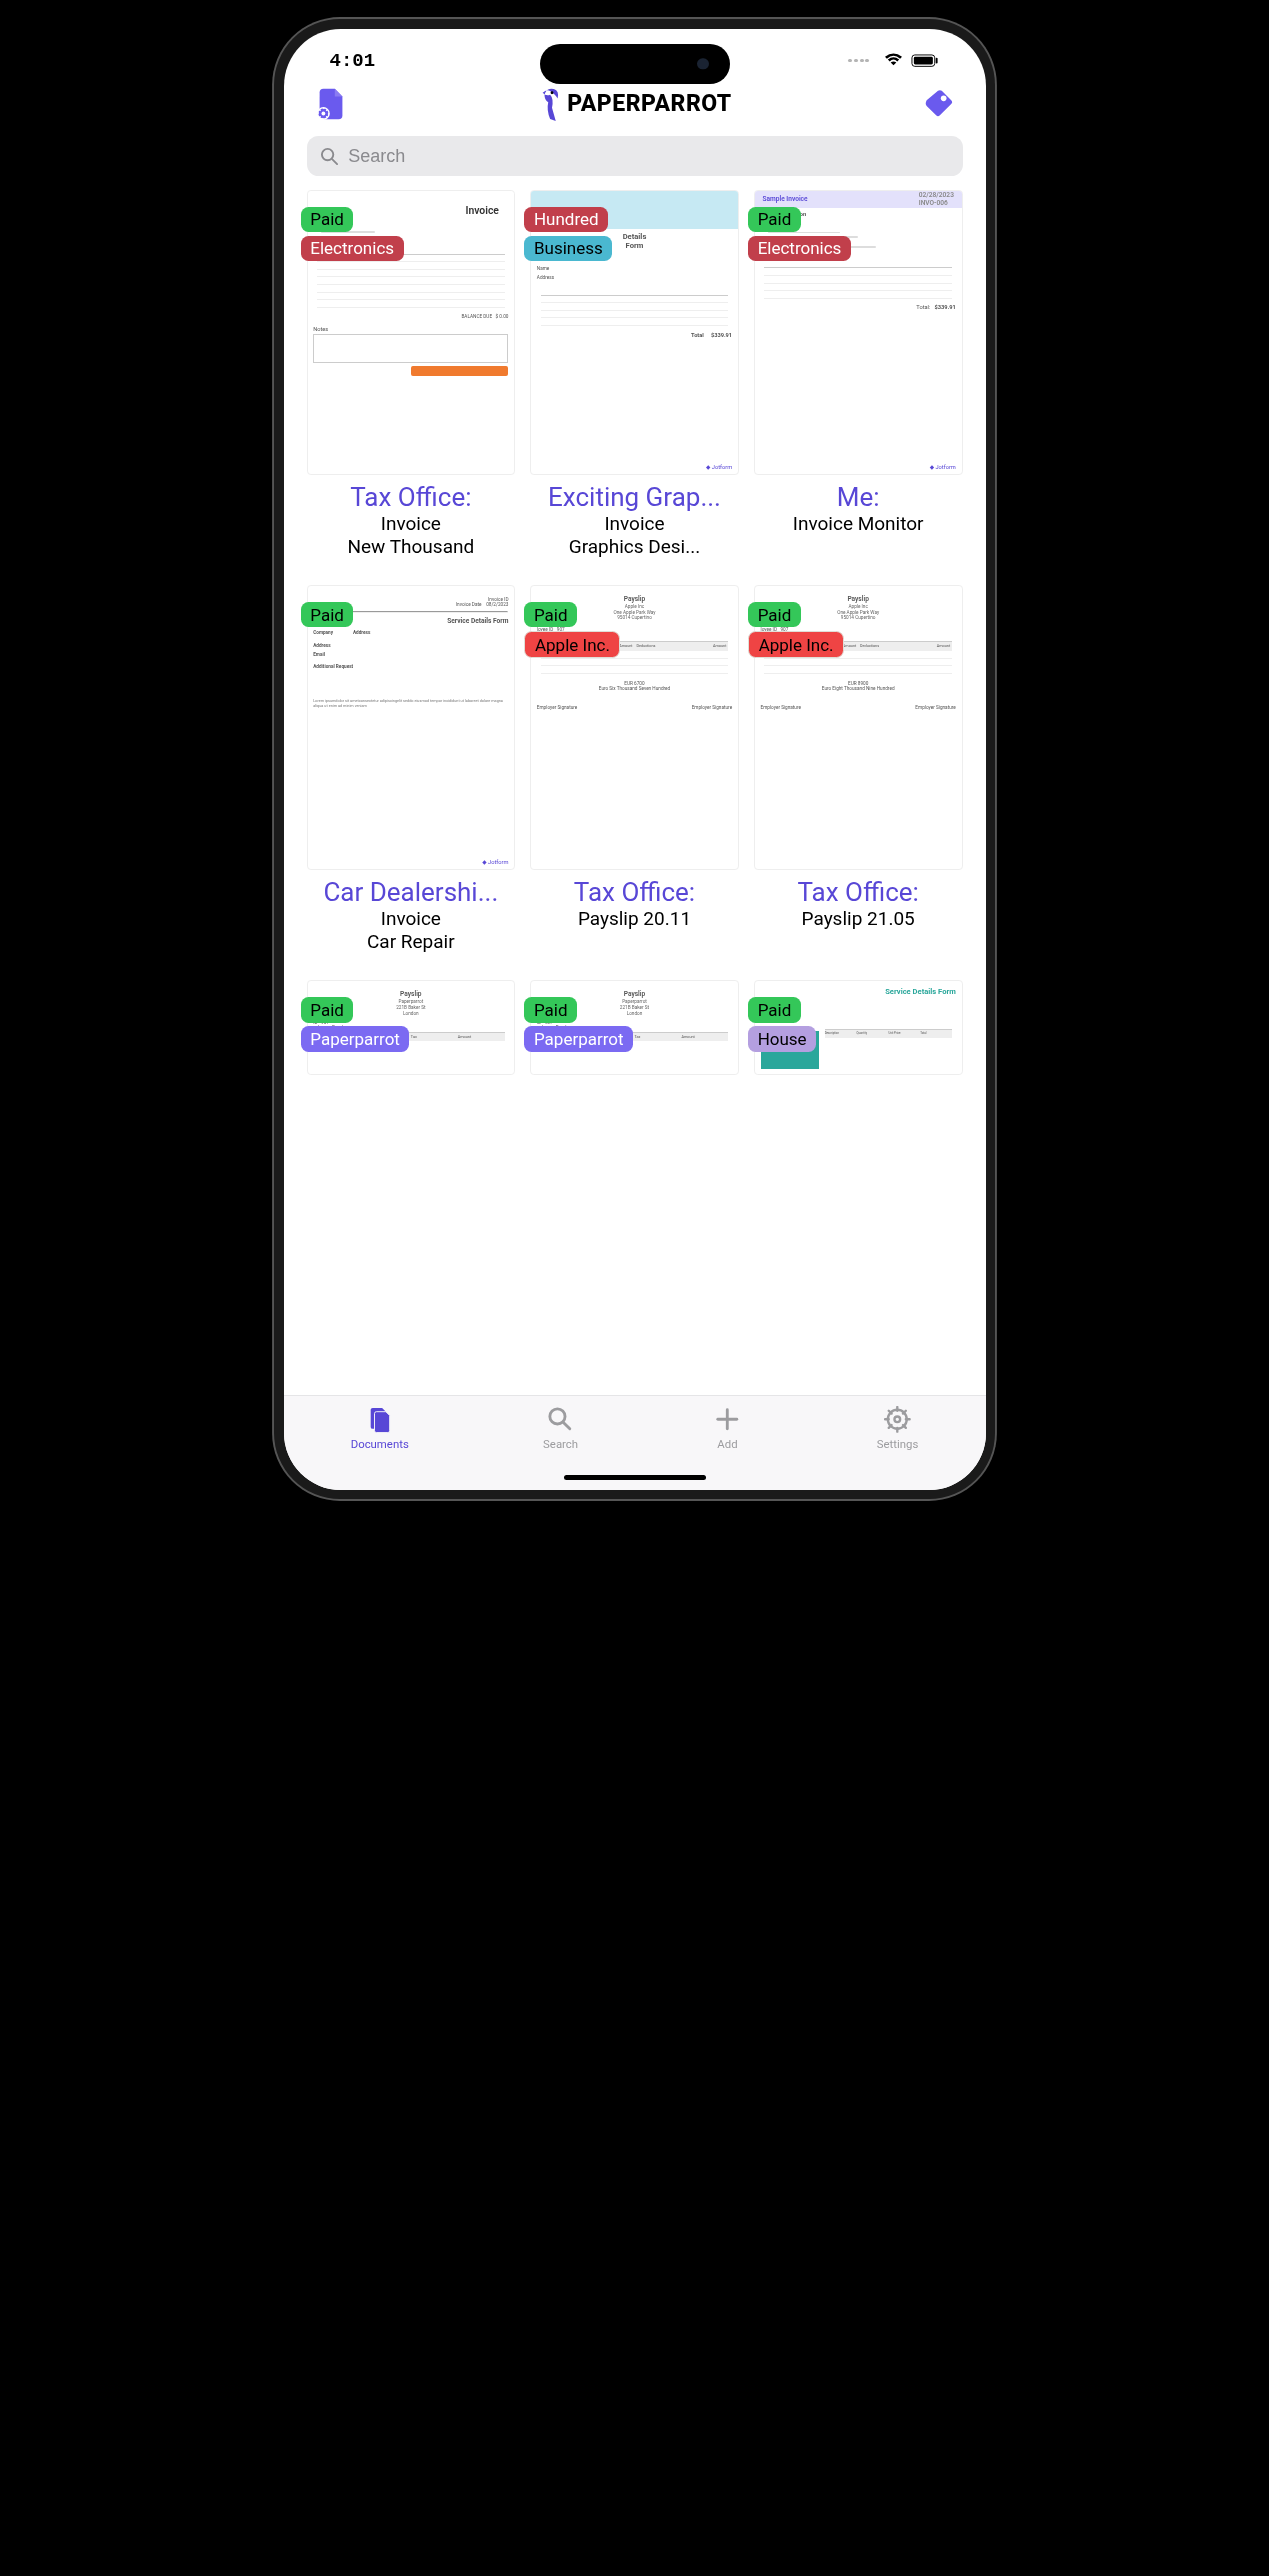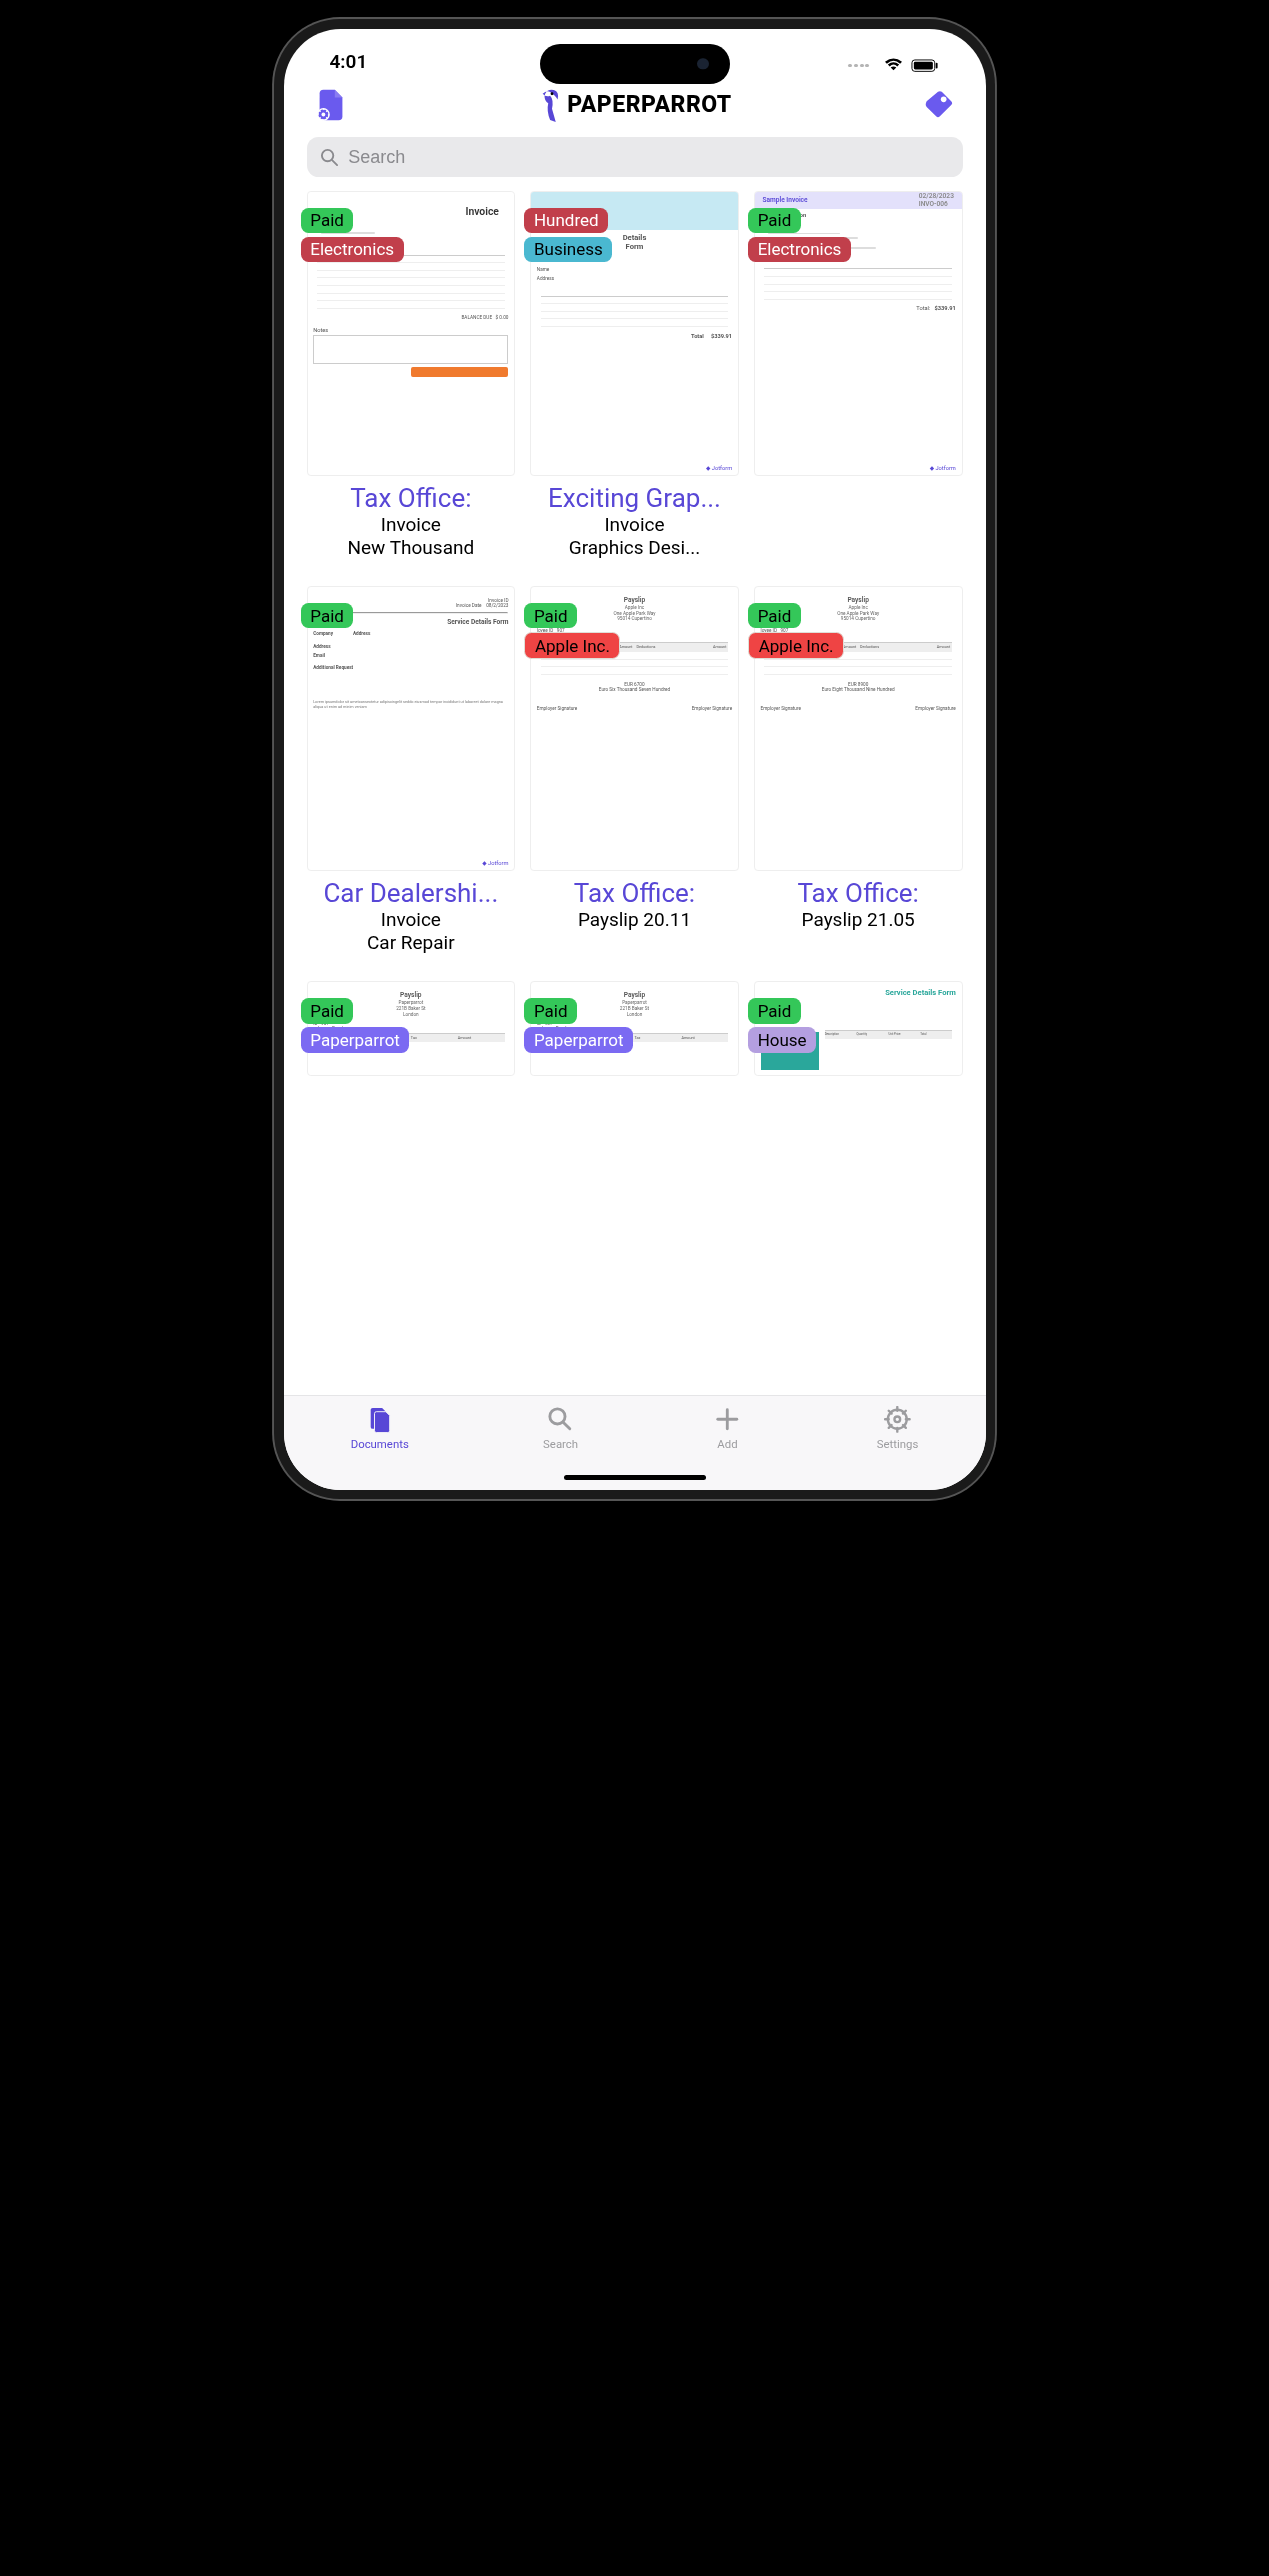--- a/index.html
+++ b/index.html
@@ -45,24 +45,25 @@
       top: 50%;
       transform: translateY(-50%);
       width: 11.4px;
       height: 11.4px;
       background: #1a2332;
       border-radius: 50%;
     }
     .status-bar {
       display: flex;
       justify-content: space-between;
-      align-items: flex-end;
+      align-items: center;
       padding: 21px 46px 7.6px;
       font-weight: 600;
       font-size: 19px;
+      font-family: Liberation Mono, monospace;
     }
     .status-icons {
       display: flex;
       gap: 7.6px;
       align-items: center;
     }
     .status-dots {
       display: flex;
       gap: 1.9px;
       margin-right: 7.6px;
@@ -377,20 +378,25 @@
               <div class="thumb-row"></div>
               <div class="thumb-row"></div>
               <div class="thumb-row"></div>
               <div class="thumb-row"></div>
             </div>
           <div style="text-align:right;font-size:5.7px;margin-top:5.7px;">Total: &nbsp; <b>$339.91</b></div>
           <div class="thumb-footer">◆ Jotform</div>
         </div>
         <span class="badge badge-status badge-green">Paid</span>
         <span class="badge badge-tag badge-redtag">Electronics</span>
+        <div class="doc-labels">
+          <div class="doc-correspondent">Me:</div>
+          <div class="doc-type">Invoice Monitor</div>
+          <div class="doc-title"></div>
+        </div>
       </div>
 
       <div class="doc-card">
         <div class="doc-thumb">
           <div style="display:flex;justify-content:space-between;font-size:4.7px;margin-top:5.7px;">
               <span></span>
               <span>Invoice ID</span>
             </div>
           <div style="display:flex;justify-content:space-between;font-size:4.7px;">
               <span></span>

